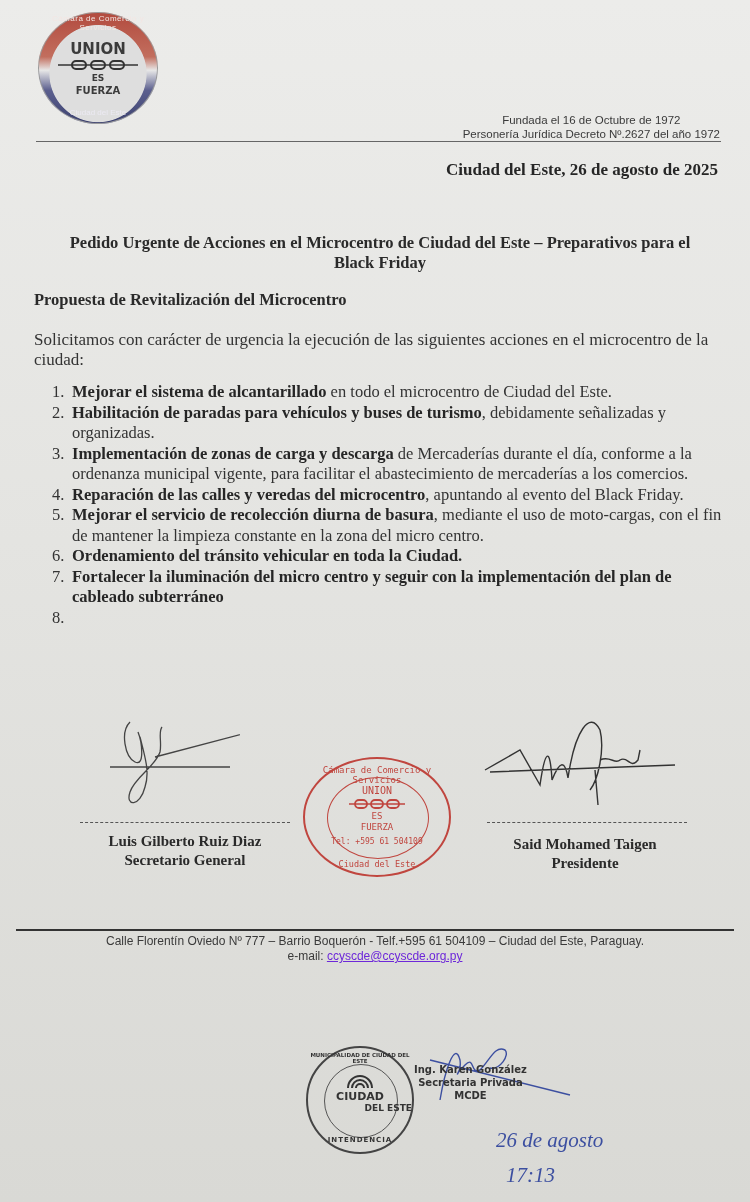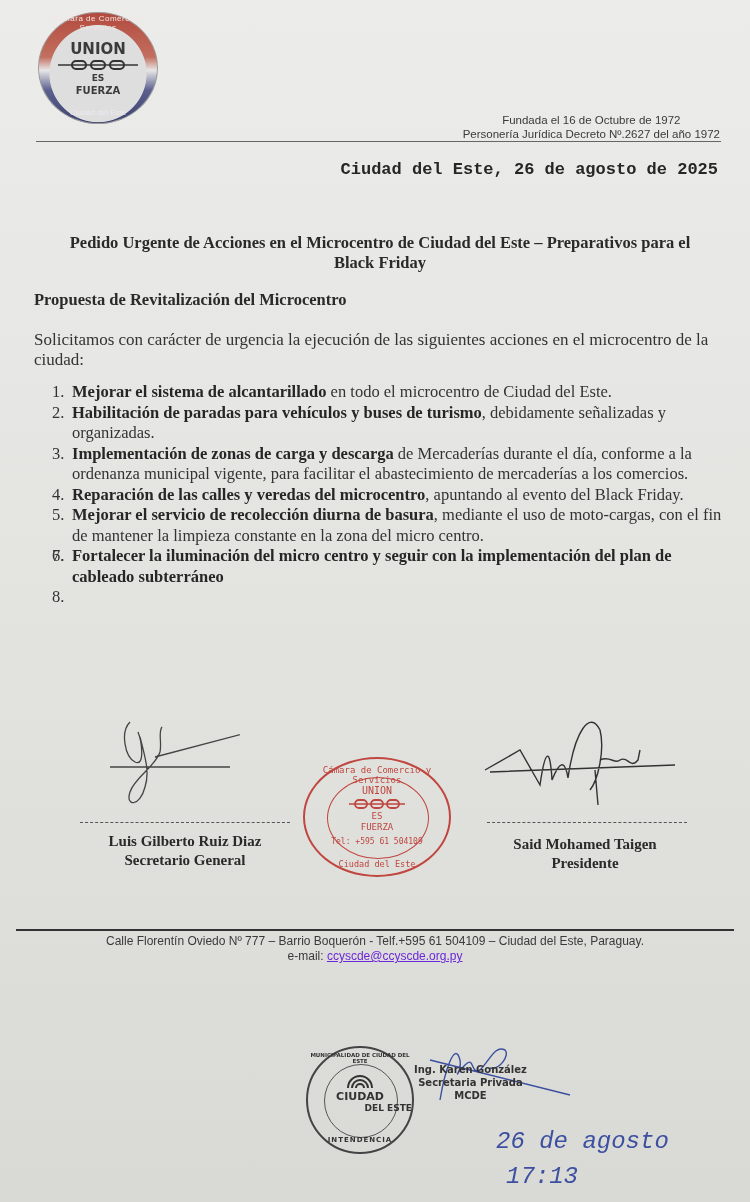--- a/index.html
+++ b/index.html
@@ -20,21 +20,21 @@
   .logo-ring-top { left: 0; top: 2px; width: 120px; text-align: center; font-family: "Liberation Sans", sans-serif; font-size: 8px; color: #f3e6e3; letter-spacing: 0.5px; }
   .logo-union { left: 0; top: 28px; width: 120px; text-align: center; font-family: "DejaVu Sans", sans-serif; font-weight: bold; font-size: 15px; color: #3b3b3b; }
   .logo-chain { left: 20px; top: 48px; width: 80px; height: 10px; }
   .logo-es { left: 0; top: 61px; width: 120px; text-align: center; font-family: "DejaVu Sans", sans-serif; font-size: 9px; color: #3b3b3b; font-weight: bold; }
   .logo-fuerza { left: 0; top: 73px; width: 120px; text-align: center; font-family: "DejaVu Sans", sans-serif; font-size: 10px; color: #3b3b3b; font-weight: bold; }
   .logo-ring-bottom { left: 0; top: 96px; width: 120px; text-align: center; font-family: "Liberation Sans", sans-serif; font-size: 8px; color: #eceaf3; }
 
   .founded { right: 30px; top: 113px; text-align: center; font-family: "Liberation Sans", sans-serif; font-size: 11.5px; color: #3a3a3a; line-height: 14px; }
   .header-rule { left: 36px; top: 141px; width: 685px; height: 1px; background: #666; }
 
-  .date { right: 32px; top: 160px; font-weight: bold; font-size: 17px; color: #262626; font-family: Liberation Mono, monospace; }
+  .date { right: 32px; top: 160px; font-weight: bold; font-size: 17px; color: #262626; }
 
   .title { left: 20px; width: 720px; top: 233px; text-align: center; font-weight: bold; font-size: 16.5px; line-height: 20px; color: #2a2a2a; }
   .subtitle { left: 34px; top: 290px; font-weight: bold; font-size: 16.5px; color: #2a2a2a; }
   .intro { left: 34px; top: 330px; width: 690px; font-size: 17px; line-height: 20px; color: #333; }
 
   .list { left: 44px; top: 382px; width: 690px; margin: 0; padding: 0; list-style: none; font-size: 16.5px; line-height: 20.5px; color: #333; }
   .list li { position: relative; padding-left: 28px; margin: 0; }
   .list .num { position: absolute; left: 8px; top: 0; }
   .list b { color: #262626; }
 
@@ -57,21 +57,21 @@
   .footer-line2 a { color: #6d28d9; text-decoration: underline; }
 
   
   .muni-seal {
     left: 306px; top: 1046px; width: 108px; height: 108px; border-radius: 50%;
     border: 2px solid #444; box-sizing: border-box;
   }
   .muni-seal .inner { position: absolute; left: 16px; top: 16px; width: 72px; height: 72px; border-radius: 50%; border: 1.5px solid #555; }
   .muni-text { position: absolute; font-family: "DejaVu Sans", sans-serif; color: #333; text-align: center; }
   .received { left: 414px; top: 1063px; font-family: "DejaVu Sans", sans-serif; font-size: 10px; font-weight: bold; color: #333; text-align: center; line-height: 13px; }
-  .handwriting { font-family: Liberation Mono, monospace; font-style: italic; color: #3c4fa0; font-size: 24px; }
+  .handwriting { font-family: Liberation Serif, serif; font-style: italic; color: #3c4fa0; font-size: 21px; }
 </style>
 </head>
 <body>
 
 <div class="abs logo">
   <div class="abs logo-ring-top">Cámara de Comercio y Servicios</div>
   <div class="abs logo-union">UNION</div>
   <svg class="abs logo-chain" viewBox="0 0 80 10">
     <line x1="0" y1="5" x2="80" y2="5" stroke="#333" stroke-width="1.5"></line>
     <rect x="14" y="1" width="14" height="8" rx="4" fill="none" stroke="#333" stroke-width="2"></rect>
@@ -99,21 +99,21 @@
 <div class="abs subtitle">Propuesta de Revitalización del Microcentro</div>
 
 <div class="abs intro">Solicitamos con carácter de urgencia la ejecución de las siguientes acciones en el microcentro de la ciudad:</div>
 
 <ol class="abs list">
   <li><span class="num">1.</span><b>Mejorar el sistema de alcantarillado</b><span> en todo el microcentro de Ciudad del Este.</span></li>
   <li><span class="num">2.</span><b>Habilitación de paradas para vehículos y buses de turismo</b><span>, debidamente señalizadas y organizadas.</span></li>
   <li><span class="num">3.</span><b>Implementación de zonas de carga y descarga</b><span> de Mercaderías durante el día, conforme a la ordenanza municipal vigente, para facilitar el abastecimiento de mercaderías a los comercios.</span></li>
   <li><span class="num">4.</span><b>Reparación de las calles y veredas del microcentro</b><span>, apuntando al evento del Black Friday.</span></li>
   <li><span class="num">5.</span><b>Mejorar el servicio de recolección diurna de basura</b><span>, mediante el uso de moto-cargas, con el fin de mantener la limpieza constante en la zona del micro centro.</span></li>
-  <li><span class="num">6.</span><span></span></li>
+  <li><span class="num">6.</span><b>Ordenamiento del tránsito vehicular en toda la Ciudad.</b><span></span></li>
   <li><span class="num">7.</span><b>Fortalecer la iluminación del micro centro y seguir con la implementación del plan de cableado subterráneo</b><span></span></li>
   <li><span class="num">8.</span><span></span></li>
 </ol>
 
 <svg class="abs sig" style="left:100px; top:712px;" viewBox="0 0 140 100">
   <path d="M30 10 C 20 20, 25 45, 35 50 C 45 55, 42 30, 38 20 M40 25 C 45 45, 50 60, 45 75 C 40 95, 25 95, 30 80 C 35 65, 55 55, 60 40 C 62 30, 58 20, 62 15 M10 55 L 130 55 M55 45 L 150 20" fill="none" stroke="#444" stroke-width="1.3"></path>
 </svg>
 <div class="abs dots" style="left:80px; top:822px; width:210px;"></div>
 <div class="abs signer-name" style="left:60px; top:833px; width:250px;">Luis Gilberto Ruiz Diaz</div>
 <div class="abs signer-role" style="left:60px; top:852px; width:250px;">Secretario General</div>

